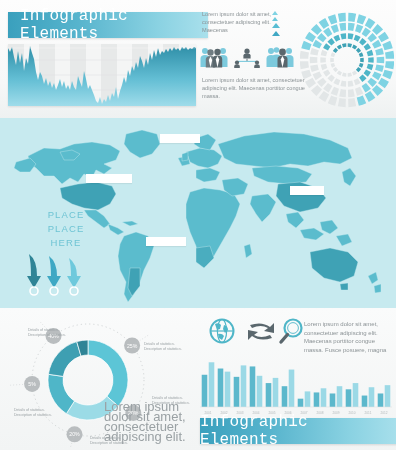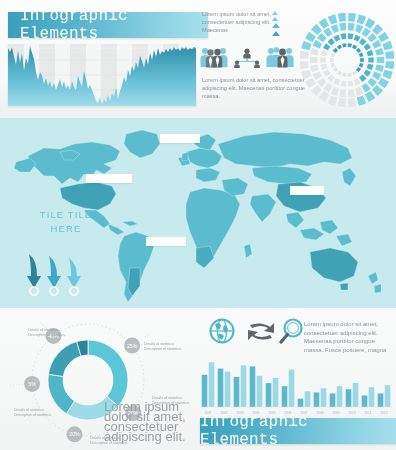--- a/index.html
+++ b/index.html
@@ -359,21 +359,21 @@
         <path d="M340,166 L348,165 L348,172 L341,172 Z" fill="#3fa2b5"></path>
 
         <path d="M368,158 L376,154 L378,162 L372,166 Z"></path>
         <path d="M374,168 L381,166 L381,174 L375,175 Z"></path>
 
         <path d="M182,36 L188,34 L188,42 L182,43 Z"></path>
       </g>
     </svg>
   </div>
 
-  <div class="tile-text">TILE TILE HERE</div>
+  <div class="tile-text">PLACE PLACE HERE</div>
 
   <div class="map-callout" id="callout-1"></div>
   <div class="map-callout" id="callout-2"></div>
   <div class="map-callout" id="callout-3"></div>
   <div class="map-callout" id="callout-4"></div>
 
   <div class="arrows">
     <svg width="64" height="46" viewBox="0 0 64 46">
       <g>
         <path d="M5,2 Q13,8 13,24 L17,24 L10,36 L3,24 L7,24 Q7,10 5,2 Z" fill="#2f8496"></path>

